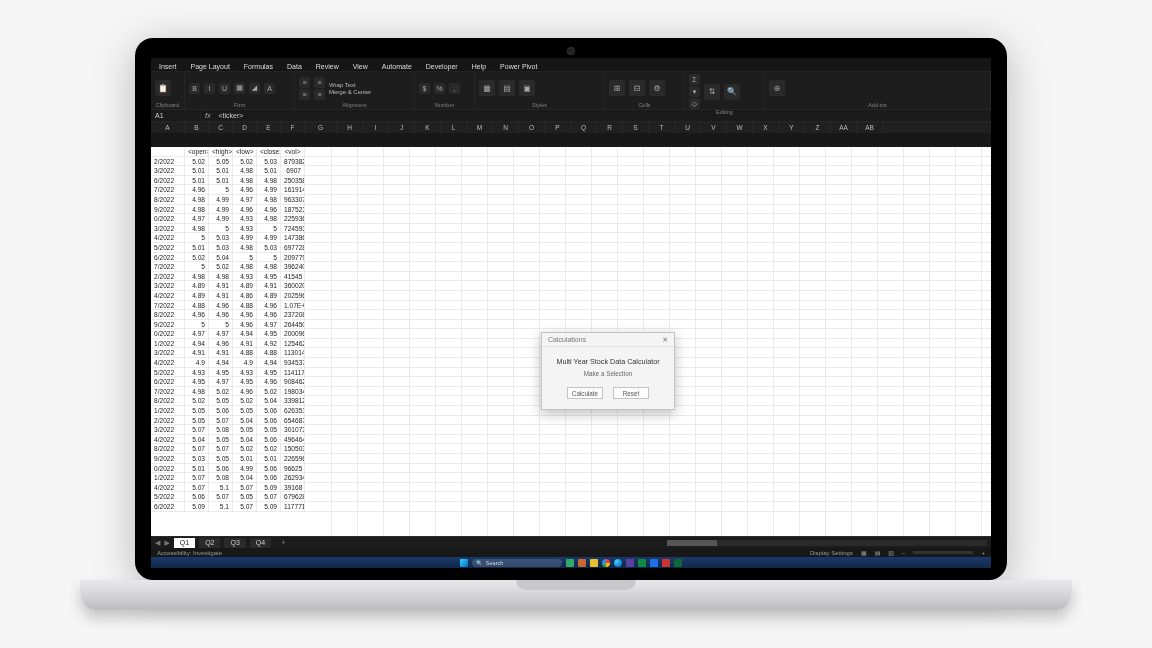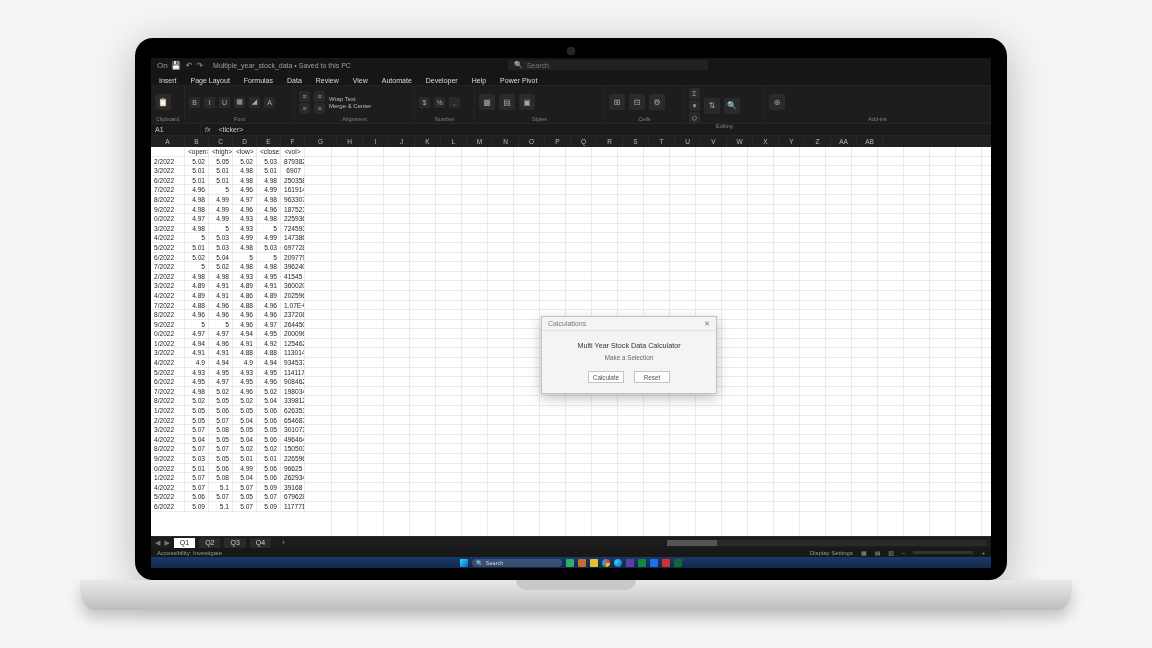--- a/index.html
+++ b/index.html
@@ -58,55 +58,41 @@
   .stab.active { background:#fff; color:#222; }
   .stab.plus { background:transparent; color:#888; }
   .scrollbar-h { margin-left:auto; width: 320px; height:6px; background:#2a2a2a; position:relative;}
   .scrollbar-h .thumb { position:absolute; left:0; width:50px; height:100%; background:#555;}
 
   .statusbar { position:absolute; left:0; right:0; bottom:11px; height:9px; background:#181818; color:#999; font-size:6px; display:flex; align-items:center; padding:0 6px; gap:6px;}
   .statusbar .right { margin-left:auto; display:flex; gap:8px; align-items:center;}
   .zoomslider { width:60px; height:3px; background:#333; }
 
   
-  .dialog { position:absolute; left:390px; top:258px; width:176px; background:#f4f4f4; border:1px solid #c2c2c2; box-shadow: 0 4px 12px rgba(0,0,0,0.25); font-size:7px; color:#555; }
+  .dialog { position:absolute; left:390px; top:274px; width:134px; background:#f4f4f4; border:1px solid #c2c2c2; box-shadow: 0 4px 12px rgba(0,0,0,0.25); font-size:7px; color:#555; }
   .dlg-title { height:14px; display:flex; align-items:center; padding:0 6px; background:#f4f4f4; border-bottom:1px solid #e0e0e0; justify-content:space-between; font-size:7px; color:#777;}
   .dlg-body { padding:10px 8px; text-align:center; }
   .dlg-body .h { font-size:7.2px; color:#333; }
   .dlg-body .s { font-size:6.3px; color:#666; margin-top:4px; }
   .dlg-btns { display:flex; justify-content:center; gap:10px; margin-top:10px; }
   .dlg-btn { width:36px; height:12px; border:1px solid #c4c4c4; background:#fdfdfd; font-size:6.3px; line-height:11px; text-align:center; }
 
   
   .taskbar { position:absolute; left:0; right:0; bottom:0; height:11px; background: linear-gradient(#1a3a6b, #12284a); display:flex; align-items:center; justify-content:center; gap:4px; }
   .tb-icon { width:8px; height:8px; border-radius:1px; }
   .tb-search2 { width:90px; height:8px; background: rgba(255,255,255,0.15); border-radius:4px; font-size:5.5px; color:#cfd8e6; display:flex; align-items:center; padding:0 4px; gap:3px;}
 </style>
 </head>
 <body>
 
 <div class="laptop-frame">
   <div class="screen-bezel">
     <div class="camera"></div>
     <div class="screen">
 
-      <div class="titlebar">
-        <div class="tb-left">
-          <span class="qat-btn">On</span>
-          <span class="qat-btn">💾</span>
-          <span class="qat-btn">↶</span>
-          <span class="qat-btn">↷</span>
-          <span class="tb-filename">Multiple_year_stock_data • Saved to this PC</span>
-        </div>
-        <div class="tb-search">
-          <span>🔍</span>
-          <span>Search</span>
-        </div>
-        <div style="width:120px"></div>
-      </div>
 
       <div class="ribbon-tabs">
         <span class="rtab">Insert</span>
         <span class="rtab">Page Layout</span>
         <span class="rtab">Formulas</span>
         <span class="rtab">Data</span>
         <span class="rtab">Review</span>
         <span class="rtab">View</span>
         <span class="rtab">Automate</span>
         <span class="rtab">Developer</span>

